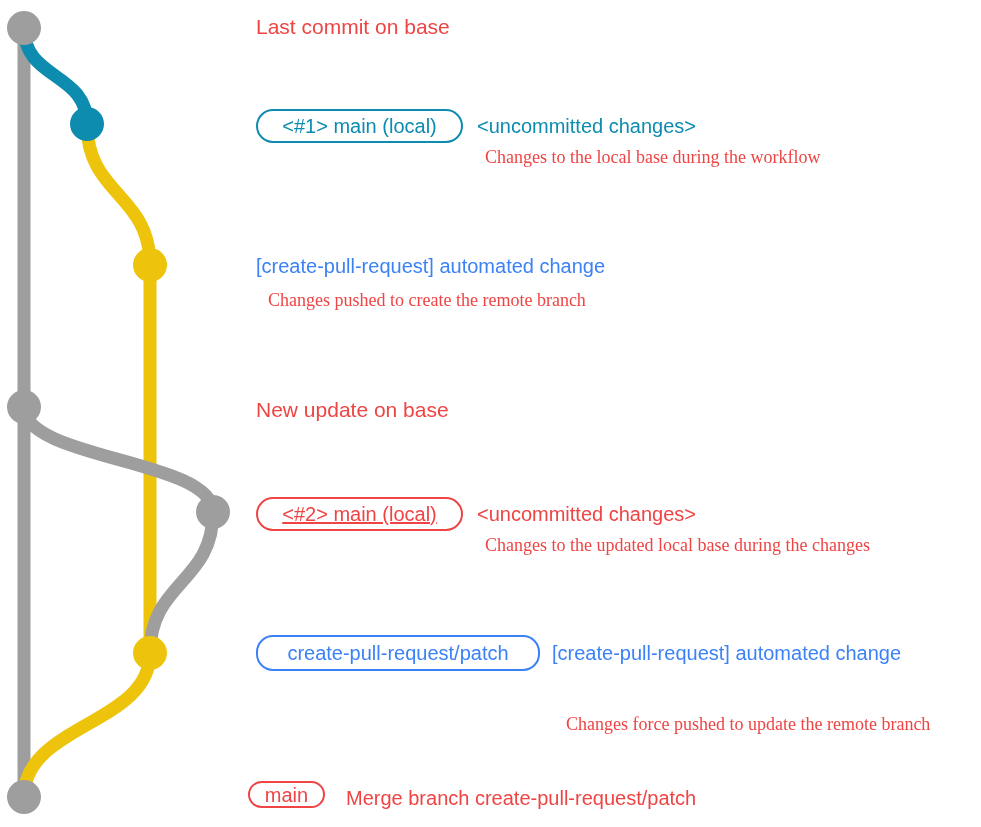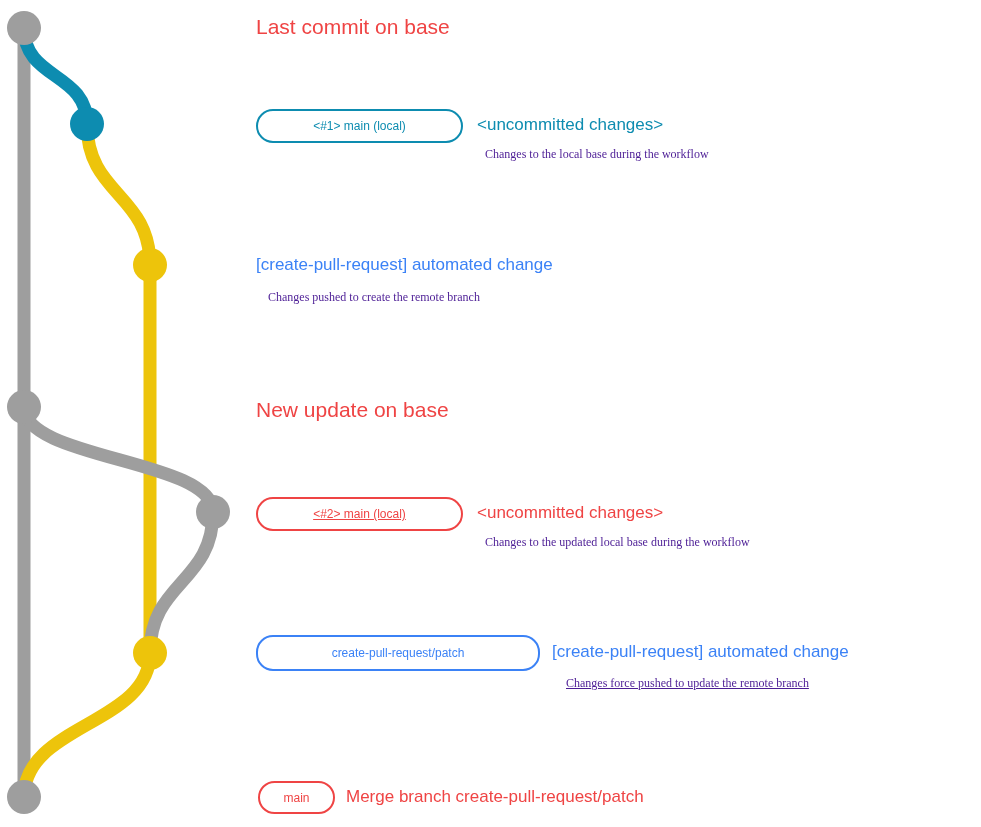--- a/index.html
+++ b/index.html
@@ -37,46 +37,46 @@
   
   .pill {
     position: absolute;
     box-sizing: border-box;
     display: flex;
     align-items: center;
     justify-content: center;
     border: 2px solid currentColor;
     border-radius: 17px;
     font-family: "Liberation Sans", sans-serif;
-    font-size: 12px;
+    font-size: 20px;
     line-height: 1;
     padding: 0 16px;
     white-space: nowrap;
     background: #ffffff;
   }
   .pill-label {
     color: inherit;
   }
 
   
   .headline {
     position: absolute;
     font-family: "Liberation Sans", sans-serif;
-    font-size: 17px;
+    font-size: 20px;
     line-height: 1;
     white-space: nowrap;
   }
 
   
   .desc {
     position: absolute;
     font-family: "Liberation Serif", serif;
-    font-size: 12px;
+    font-size: 18px;
     line-height: 1;
-    color: #4c1d95;
+    color: #ef4444;
     white-space: nowrap;
   }
 
   .c-teal   { color: #0d8cb0; }
   .c-yellow { color: #3b82f6; }
   .c-gray   { color: #ef4444; }
 </style>
 </head>
 <body>
 
@@ -117,24 +117,24 @@
 
 <div class="headline c-yellow" style="left:256px; top:256px;">[create-pull-request] automated change</div>
 <div class="desc" style="left:268px; top:291px;">Changes pushed to create the remote branch</div>
 
 <div class="section-head c-gray" style="left:256px; top:399px;">New update on base</div>
 
 <div class="pill c-gray" style="left:256px; top:497px; width:207px; height:34px;text-decoration:underline;">
   <span class="pill-label">&lt;#2&gt; main (local)</span>
 </div>
 <div class="headline c-gray" style="left:477px; top:504px;">&lt;uncommitted changes&gt;</div>
-<div class="desc" style="left:485px; top:536px;">Changes to the updated local base during the workflow</div>
+<div class="desc" style="left:485px; top:536px;">Changes to the updated local base during the changes</div>
 
 <div class="pill c-yellow" style="left:256px; top:635px; width:284px; height:36px;">
   <span class="pill-label">create-pull-request/patch</span>
 </div>
 <div class="headline c-yellow" style="left:552px; top:643px;">[create-pull-request] automated change</div>
-<div class="desc" style="left:566px; top:677px;text-decoration:underline;">Changes force pushed to update the remote branch</div>
+<div class="desc" style="left:566px; top:715px;">Changes force pushed to update the remote branch</div>
 
-<div class="pill c-gray" style="left:258px; top:781px; width:77px; height:33px;">
+<div class="pill c-gray" style="left:248px; top:781px; width:77px; height:27px;">
   <span class="pill-label">main</span>
 </div>
 <div class="headline c-gray" style="left:346px; top:788px;">Merge branch create-pull-request/patch</div>
 
 </body></html>

